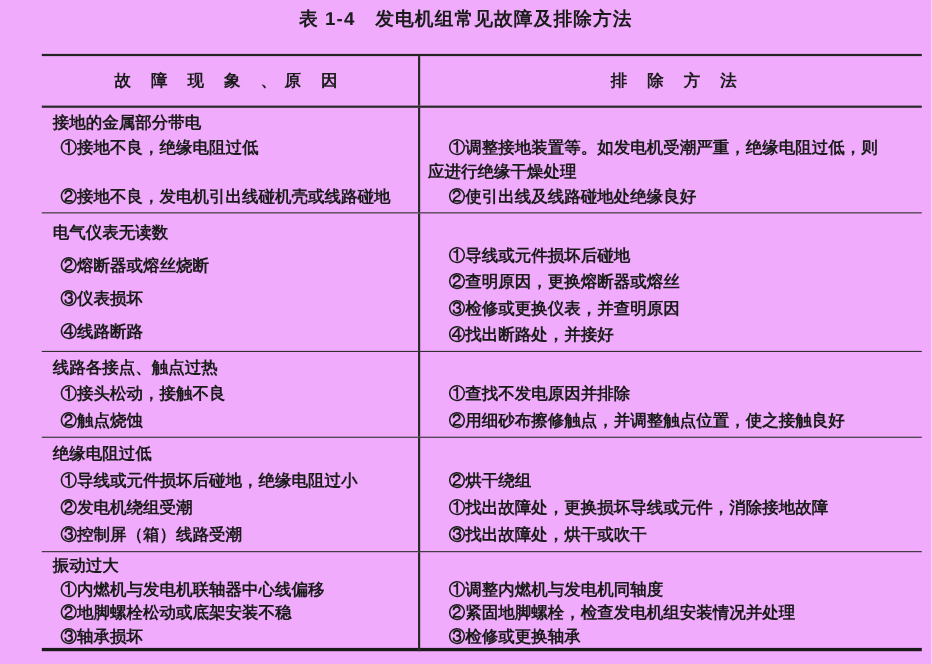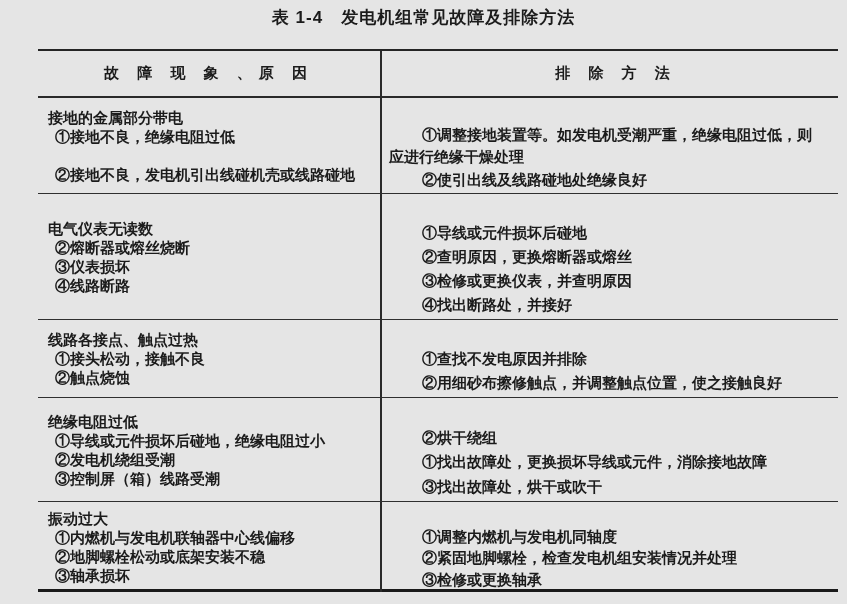--- a/index.html
+++ b/index.html
@@ -4,21 +4,21 @@
 <style>
   html, body {
     margin: 0;
     padding: 0;
     background: #ffffff;
   }
   .page {
     position: relative;
     width: 847px;
     height: 604px;
-    background: #e5e5e5;
+    background: #f0abfc;
     font-family: "Liberation Sans", sans-serif;
     color: #1b1b1b;
     overflow: hidden;
   }
   .doc-title {
     margin-top: 5px;
     height: 28px;
     line-height: 26px;
     text-align: center;
     font-size: 17px;
@@ -73,33 +73,32 @@
     display: flex;
     flex-direction: column;
     justify-content: space-around;
     height: 100%;
     box-sizing: border-box;
     padding: 2px 0;
   }
   .col.left {
     width: 344px;
     border-right: 2px solid #2a2a2a;
-    justify-content: center;
   }
   .col.right { flex: 1; }
 
   .line {
     white-space: nowrap;
     line-height: 19px;
     height: 19px;
   }
   .col.left  .line          { padding-left: 10px; }
   .col.left  .line.indent   { padding-left: 17px; }
   .col.right .line          { padding-left: 7px; }
-  .col.right .line.indent   { padding-left: 40px; }
+  .col.right .line.indent   { padding-left: 26px; }
 </style>
 </head>
 <body>
 
 <div class="page">
   <div class="doc-title">表 1-4　发电机组常见故障及排除方法</div>
 
   <div class="fault-table">
     <div class="header-row">
       <div class="header-cell left">故 障 现 象 、原 因</div>

